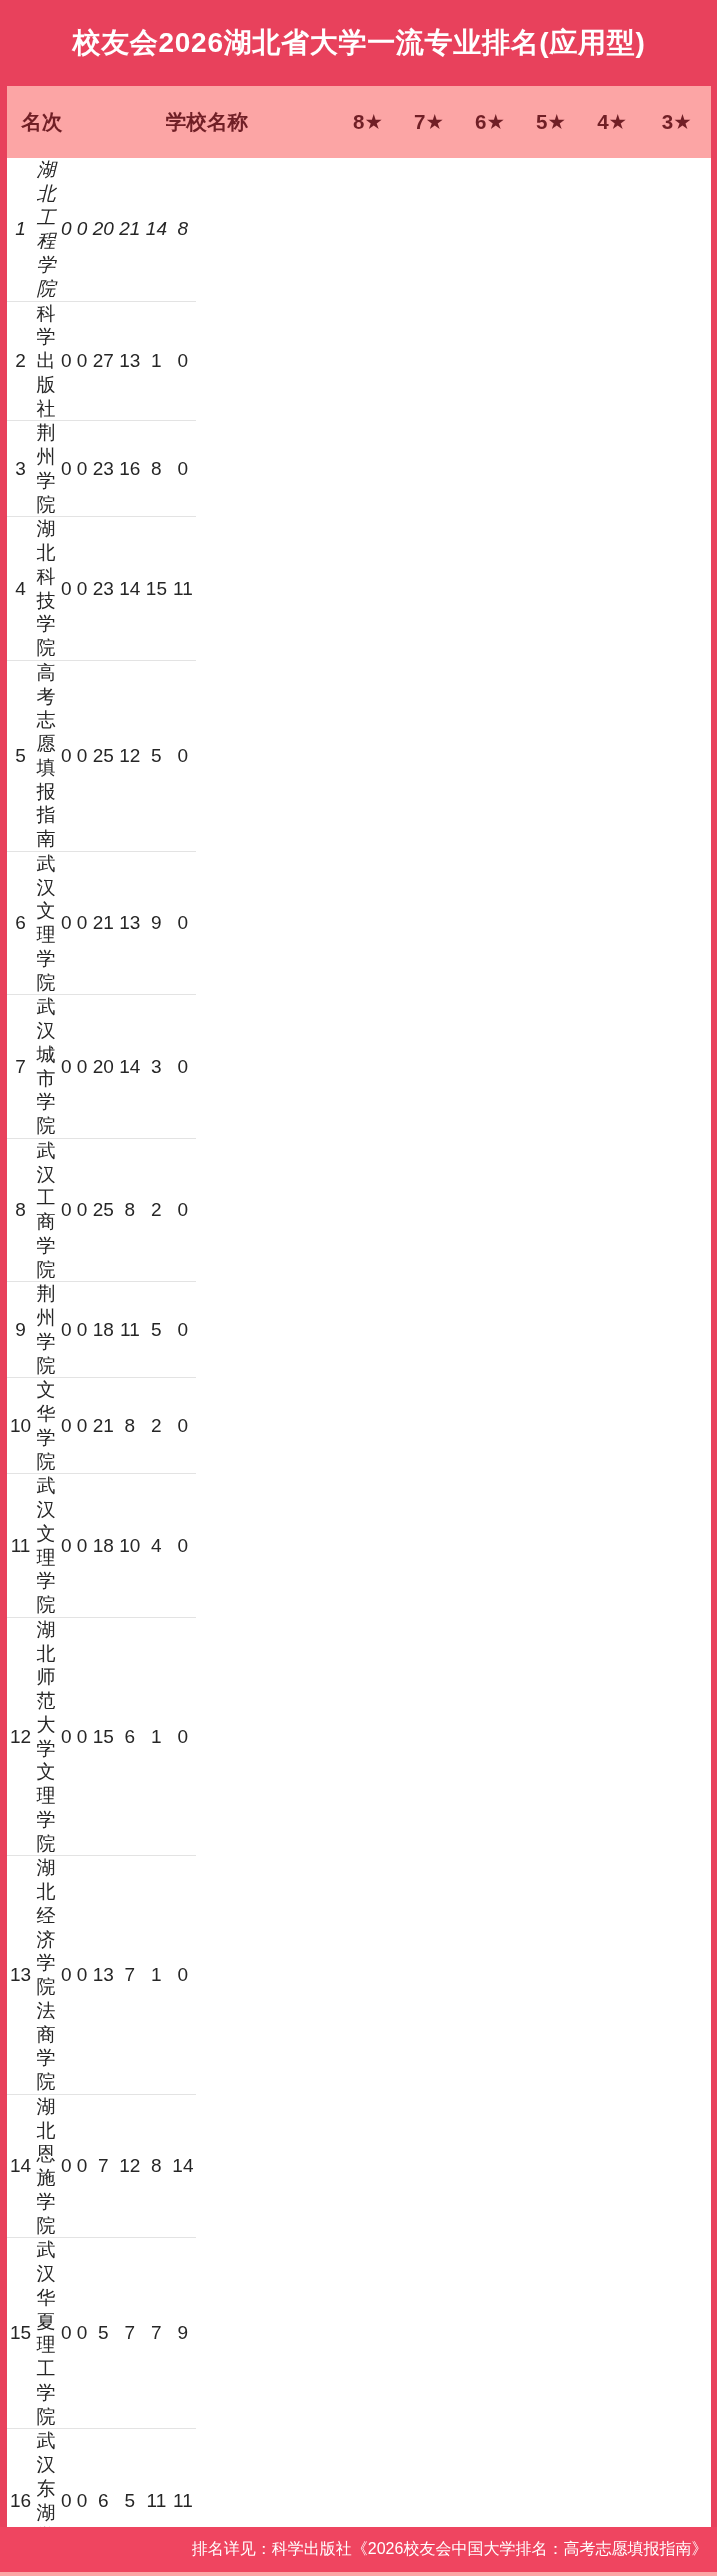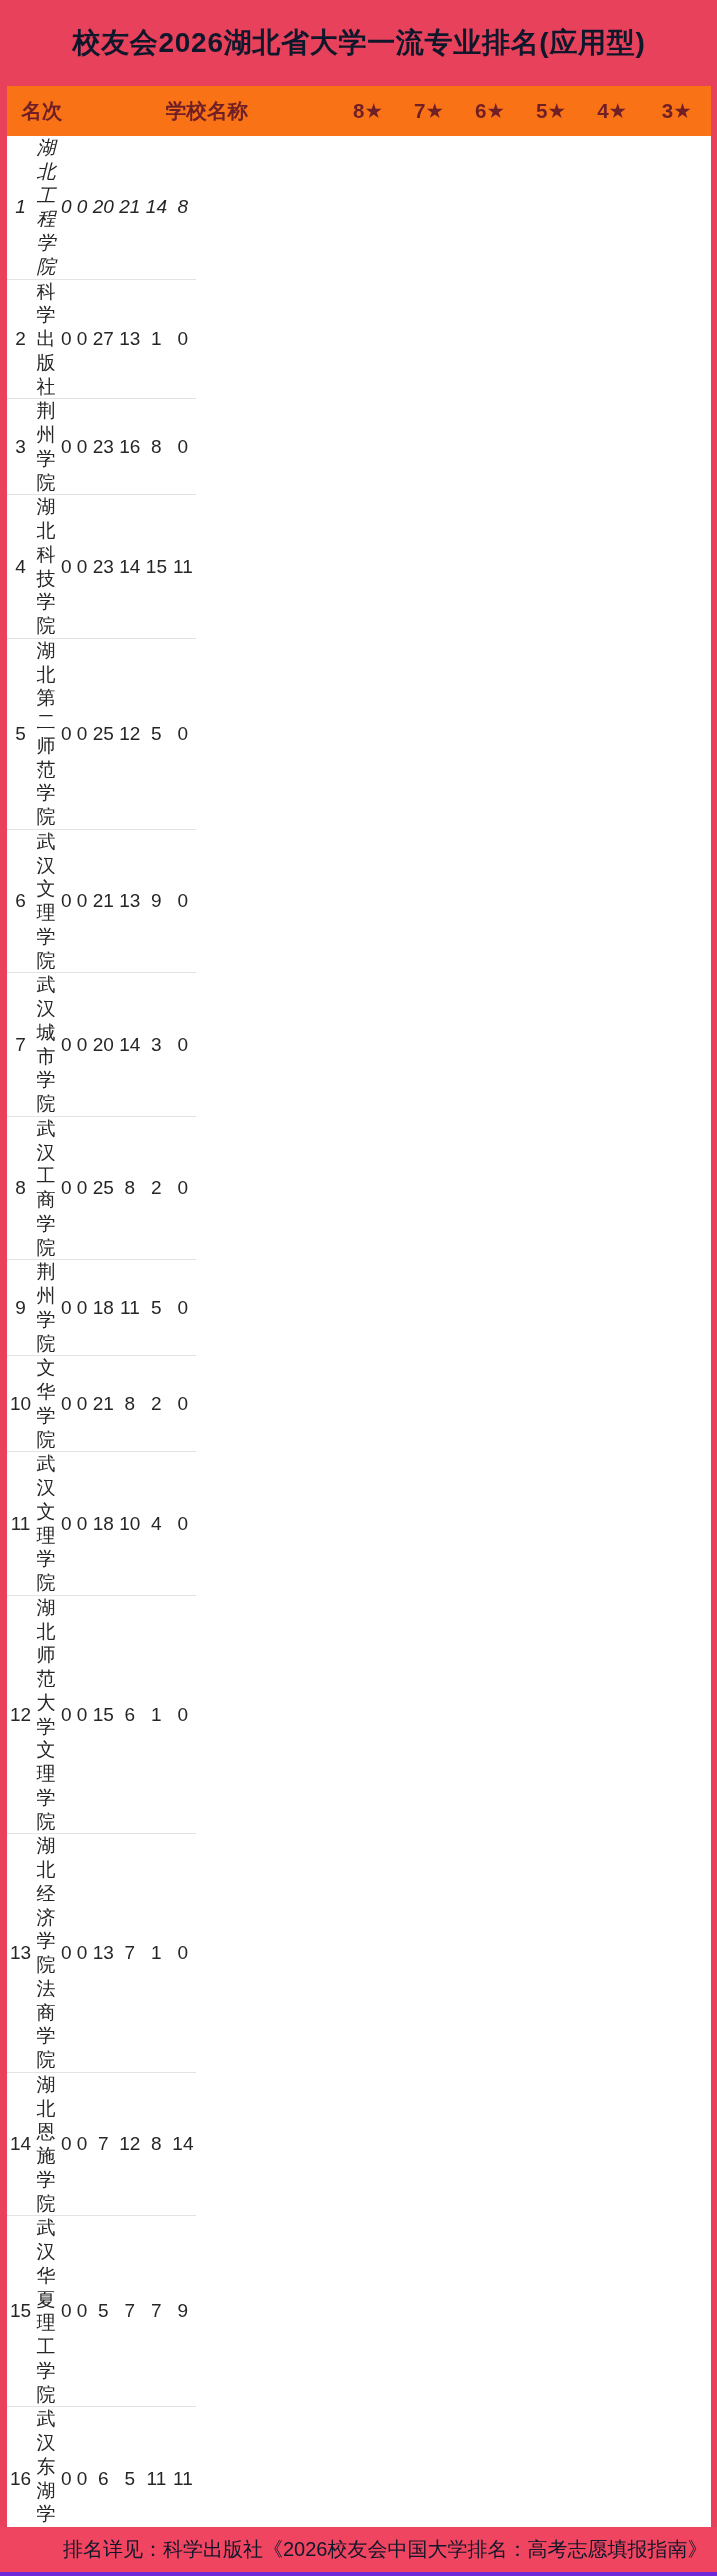--- a/index.html
+++ b/index.html
@@ -12,21 +12,21 @@
     width:718px; height:2576px;
     margin:0 auto;
     background:#e8415c;            
     display:flex; flex-direction:column;
     overflow:hidden;
   }
   
   .title-bar {
     flex:0 0 86px;
     display:flex; align-items:center; justify-content:center;
-    color:#0f172a;
+    color:#ffffff;
     font-size:28px; font-weight:bold;
     letter-spacing:0.7px;
     text-align:left;
   }
   
   .content {
     flex:1 1 auto;
     margin:0 7.3px;
     background:#ffffff;
     overflow:hidden;
@@ -47,40 +47,40 @@
     height:56px;
     padding:0 2.7px;
     box-sizing:border-box;
   }
   .c-rank  { width:69px; }
   .c-name  { width:261px; line-height:1.25; }
   .c-star  { width:61px;  }
   .c-star-last { width:68px; }
   
   .thead .cell {
-    background:#f97316;            
+    background:#fca5a5;            
     color:#701f26;                 
     font-weight:bold;
     font-size:20.6px;
-    height:50px;
+    height:72px;
     border:none;
   }
   
   .tbody .trow .cell { border-top:0.7px solid #e3e3e3; }
   .tbody .trow:first-child .cell { border-top:none;font-style:italic; }
   
   .footer {
     flex:0 0 49px;
     background:#ef4560;            
-    color:#0f172a;
+    color:#ffffff;
     display:flex; align-items:center; justify-content:flex-end;
     padding-right:10.6px;
-    font-size:20px;
+    font-size:16px;
     box-sizing:border-box;
-    border-bottom:4px solid #6d28d9;
+    border-bottom:4px solid #fca5a5;
   }
 </style>
 </head>
 <body>
 
 <div class="page">
 
   <div class="title-bar">校友会2026湖北省大学一流专业排名(应用型)</div>
 
   <div class="content">
@@ -133,21 +133,21 @@
             <div class="cell c-name">湖北科技学院</div>
             <div class="cell c-star">0</div>
             <div class="cell c-star">0</div>
             <div class="cell c-star">23</div>
             <div class="cell c-star">14</div>
             <div class="cell c-star">15</div>
             <div class="cell c-star c-star-last">11</div>
           </div>
           <div class="trow">
             <div class="cell c-rank">5</div>
-            <div class="cell c-name">湖北第二师范学院</div>
+            <div class="cell c-name">高考志愿填报指南</div>
             <div class="cell c-star">0</div>
             <div class="cell c-star">0</div>
             <div class="cell c-star">25</div>
             <div class="cell c-star">12</div>
             <div class="cell c-star">5</div>
             <div class="cell c-star c-star-last">0</div>
           </div>
           <div class="trow">
             <div class="cell c-rank">6</div>
             <div class="cell c-name">武汉文理学院</div>

